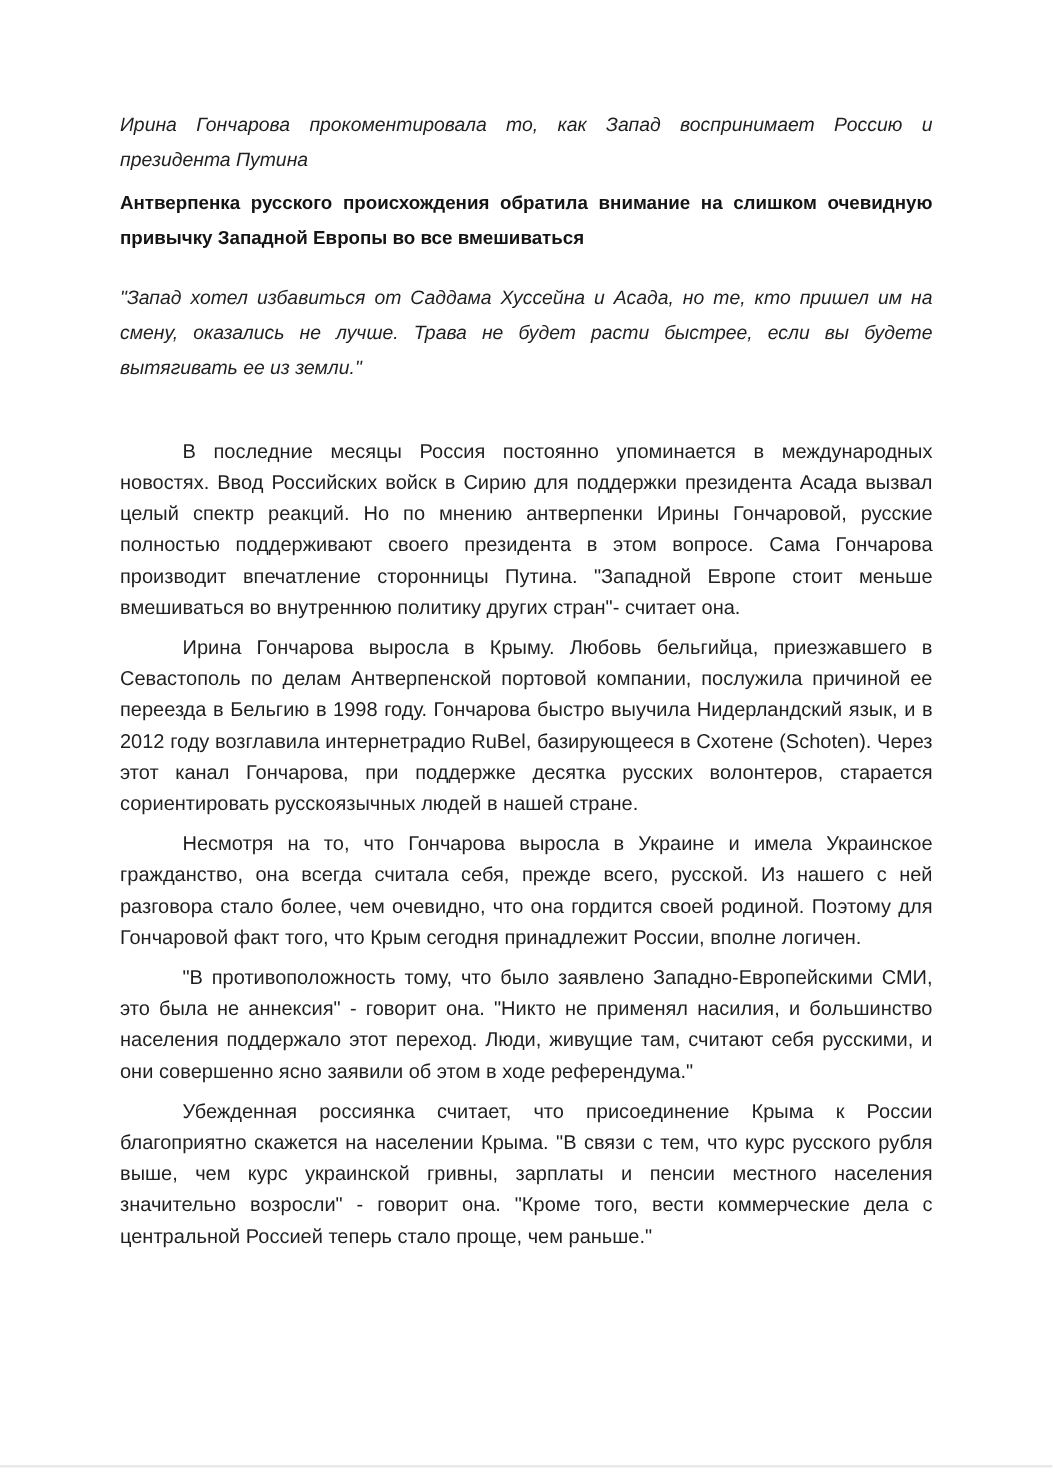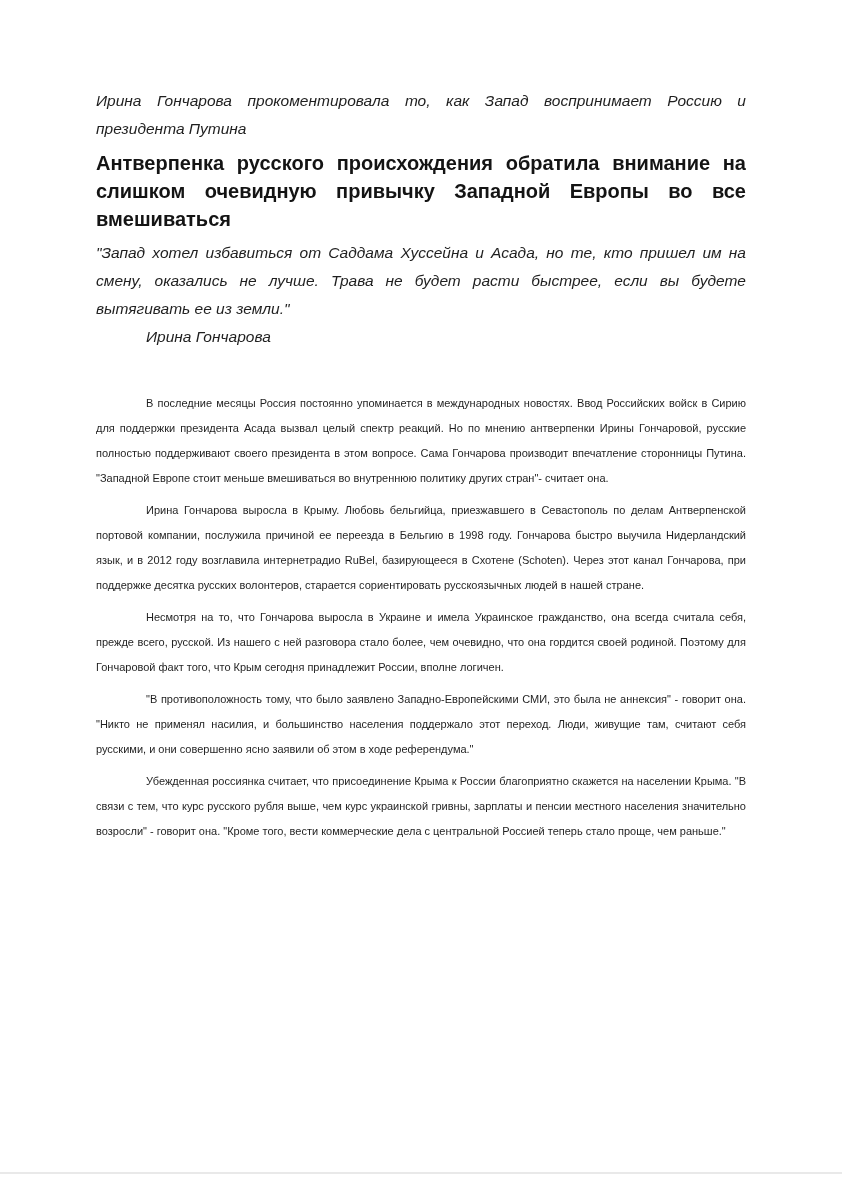--- a/index.html
+++ b/index.html
@@ -31,42 +31,42 @@
   }
   p.lede {
     font-style: italic;
     font-size: 15.5px;
     line-height: 28px;
     text-align: justify;
     margin: 0 0 6px 0;
   }
   p.deck {
     font-weight: bold;
-    font-size: 20px;
+    font-size: 15px;
     line-height: 28px;
     text-align: justify;
-    margin: 0 0 6px 0;
+    margin: 0 0 20px 0;
     color: #141414;
   }
   p.pullquote {
     font-style: italic;
     font-size: 15.5px;
     line-height: 28px;
     text-align: justify;
     margin: 0;
   }
   p.attribution {
     font-style: italic;
     font-size: 15.5px;
     line-height: 28px;
     margin: 0;
     padding-left: 50px;
   }
   p.body {
-    font-size: 11px;
+    font-size: 16px;
     line-height: 25px;
     text-align: justify;
     text-indent: 50px;
     margin: 0 0 7px 0;
   }
   p.body-start {
     margin-top: 40px;
   }
   p.section-heading {
     font-weight: bold;
@@ -89,21 +89,20 @@
 
 <div class="page">
 
 
   <p class="lede">Ирина Гончарова прокоментировала то, как Запад воспринимает Россию и президента Путина</p>
 
   <p class="deck">Антверпенка русского происхождения обратила внимание на слишком очевидную привычку Западной Европы во все вмешиваться</p>
 
   <p class="pullquote">"Запад хотел избавиться от Саддама Хуссейна и Асада, но те, кто пришел им на смену, оказались не лучше. Трава не будет расти быстрее, если вы будете вытягивать ее из земли."</p>
 
-  <p class="attribution">Ирина Гончарова</p>
 
   <p class="body body-start">В последние месяцы Россия постоянно упоминается в международных новостях. Ввод Российских войск в Сирию для поддержки президента Асада вызвал целый спектр реакций. Но по мнению антверпенки Ирины Гончаровой, русские полностью поддерживают своего президента в этом вопросе. Сама Гончарова производит впечатление сторонницы Путина. "Западной Европе стоит меньше вмешиваться во внутреннюю политику других стран"- считает она.</p>
 
   <p class="body">Ирина Гончарова выросла в Крыму. Любовь бельгийца, приезжавшего в Севастополь по делам Антверпенской портовой компании, послужила причиной ее переезда в Бельгию в 1998 году. Гончарова быстро выучила Нидерландский язык, и в 2012 году возглавила интернетрадио RuBel, базирующееся в Схотене (Schoten). Через этот канал Гончарова, при поддержке десятка русских волонтеров, старается сориентировать русскоязычных людей в нашей стране.</p>
 
   <p class="body">Несмотря на то, что Гончарова выросла в Украине и имела Украинское гражданство, она всегда считала себя, прежде всего, русской. Из нашего с ней разговора стало более, чем очевидно, что она гордится своей родиной. Поэтому для Гончаровой факт того, что Крым сегодня принадлежит России, вполне логичен.</p>
 
 
   <p class="body">"В противоположность тому, что было заявлено Западно-Европейскими СМИ, это была не аннексия" - говорит она. "Никто не применял насилия, и большинство населения поддержало этот переход. Люди, живущие там, считают себя русскими, и они совершенно ясно заявили об этом в ходе референдума."</p>
 

